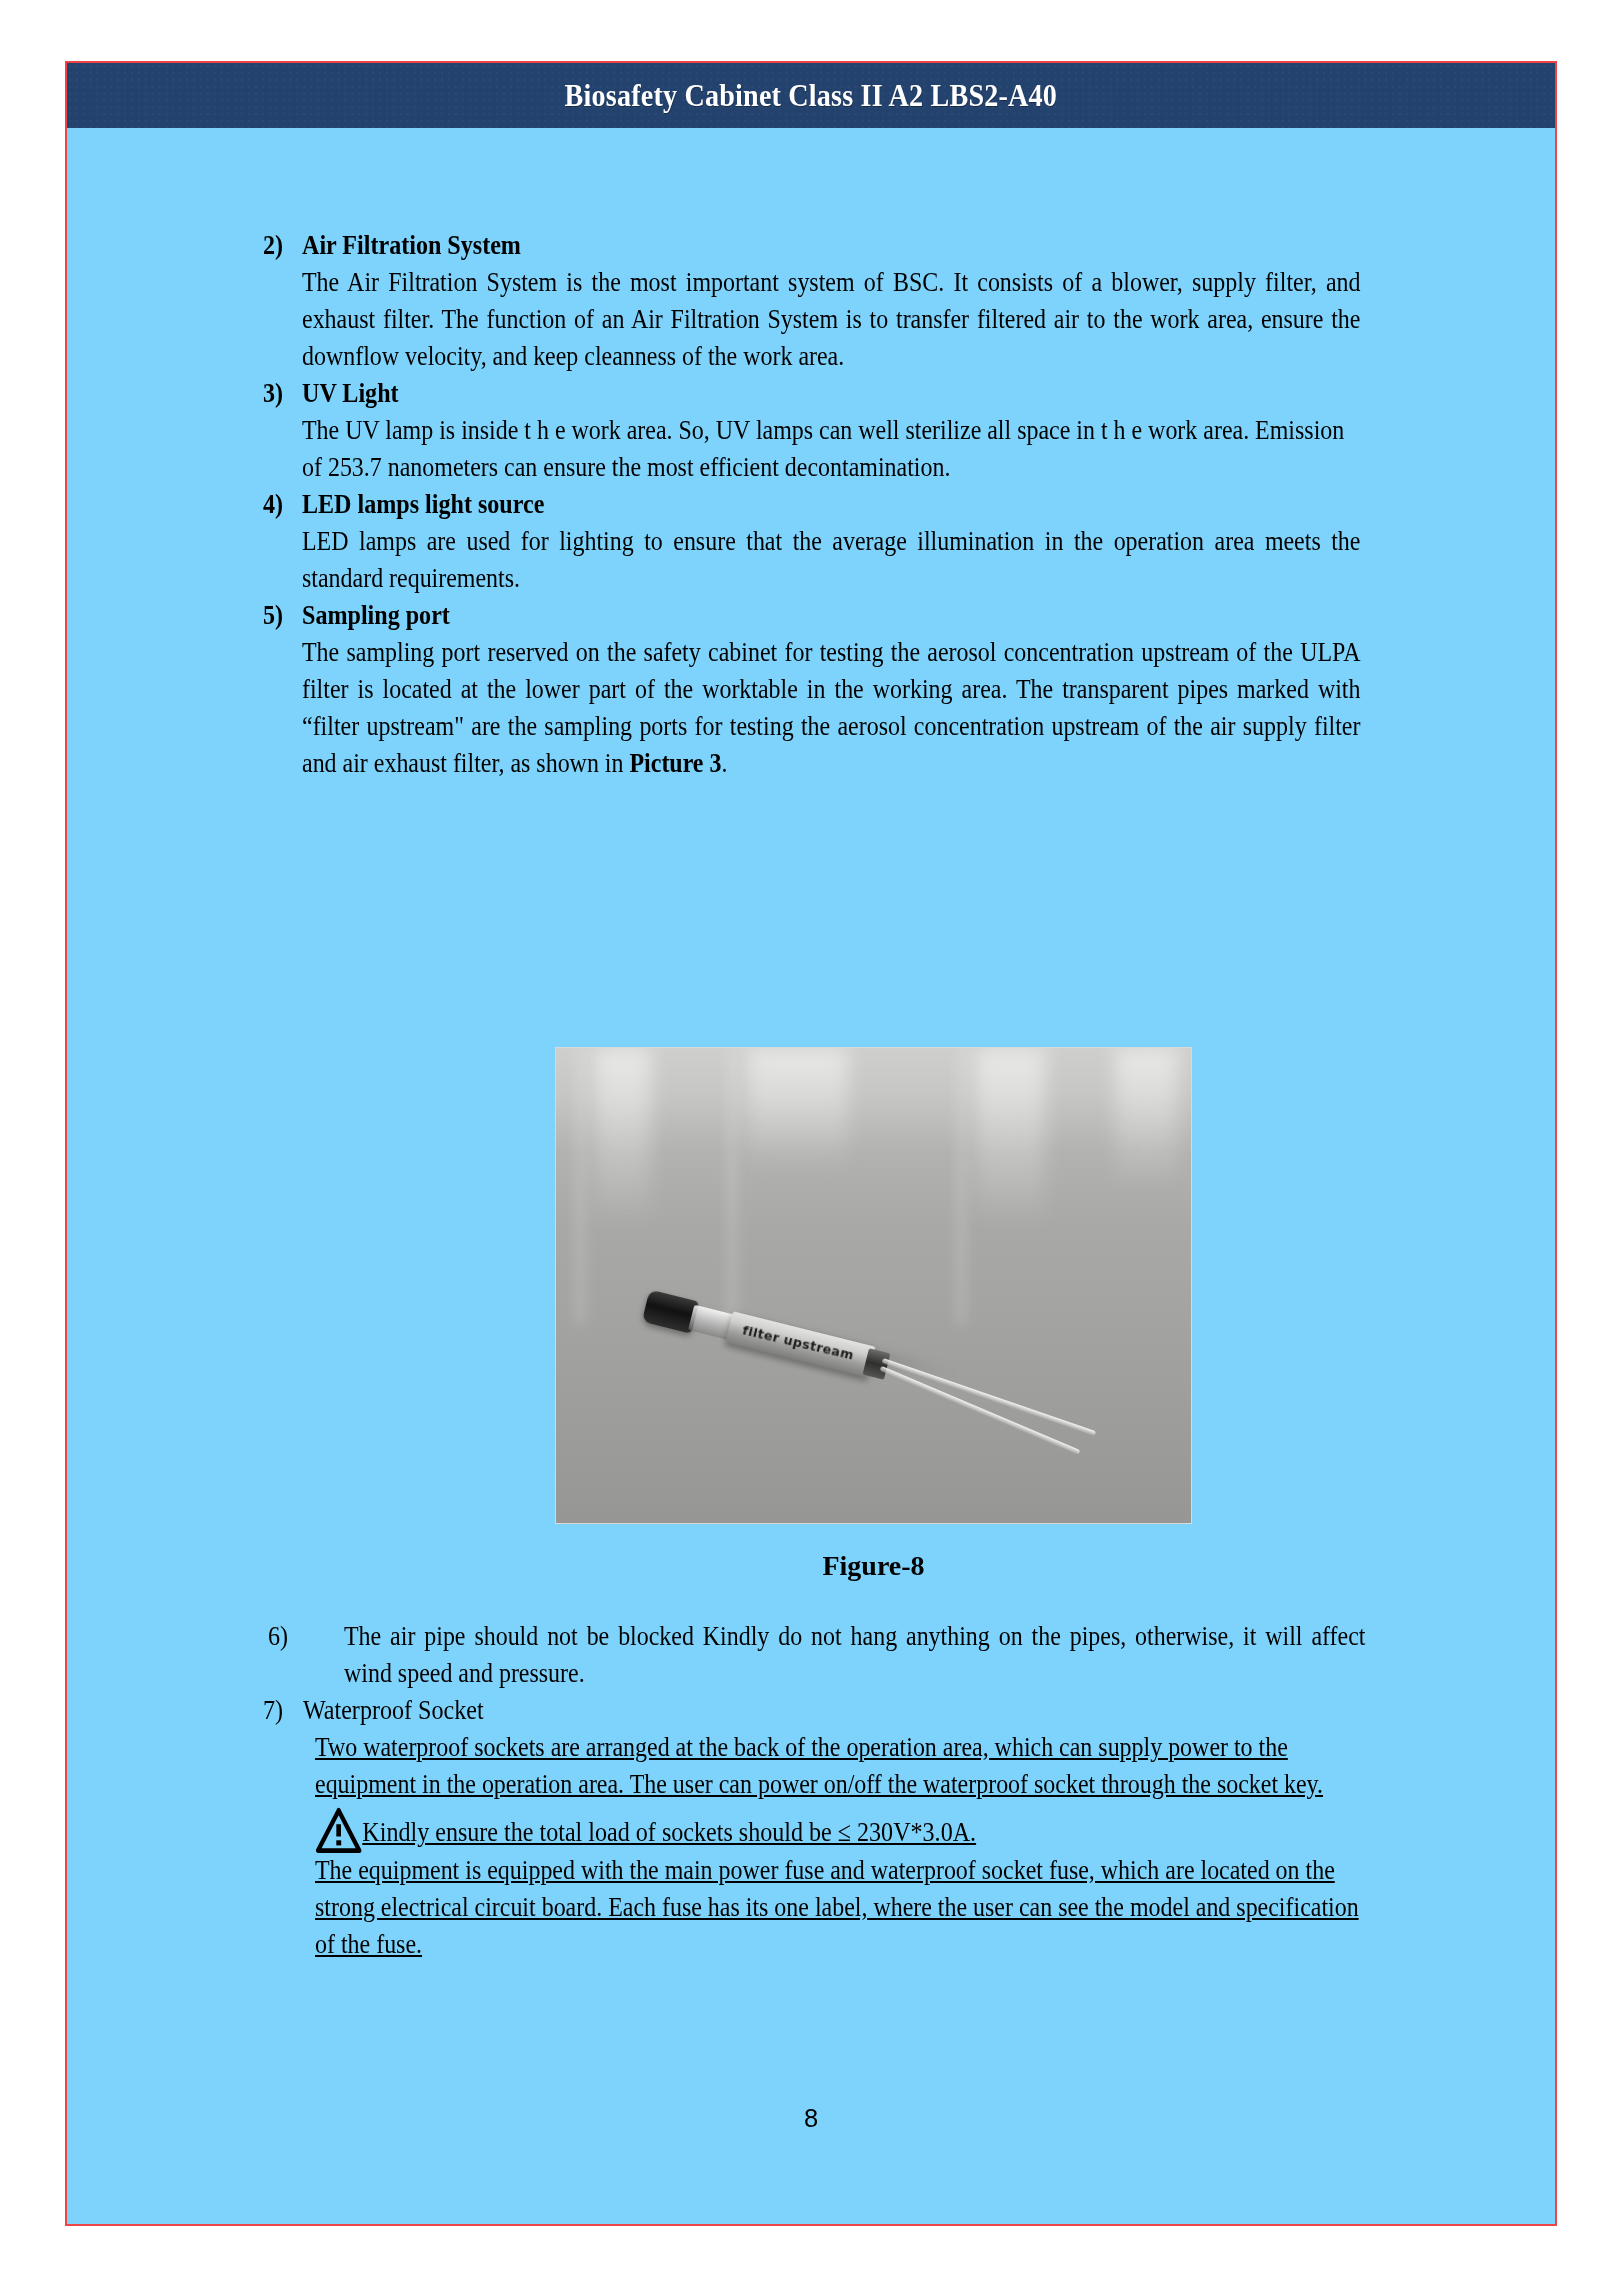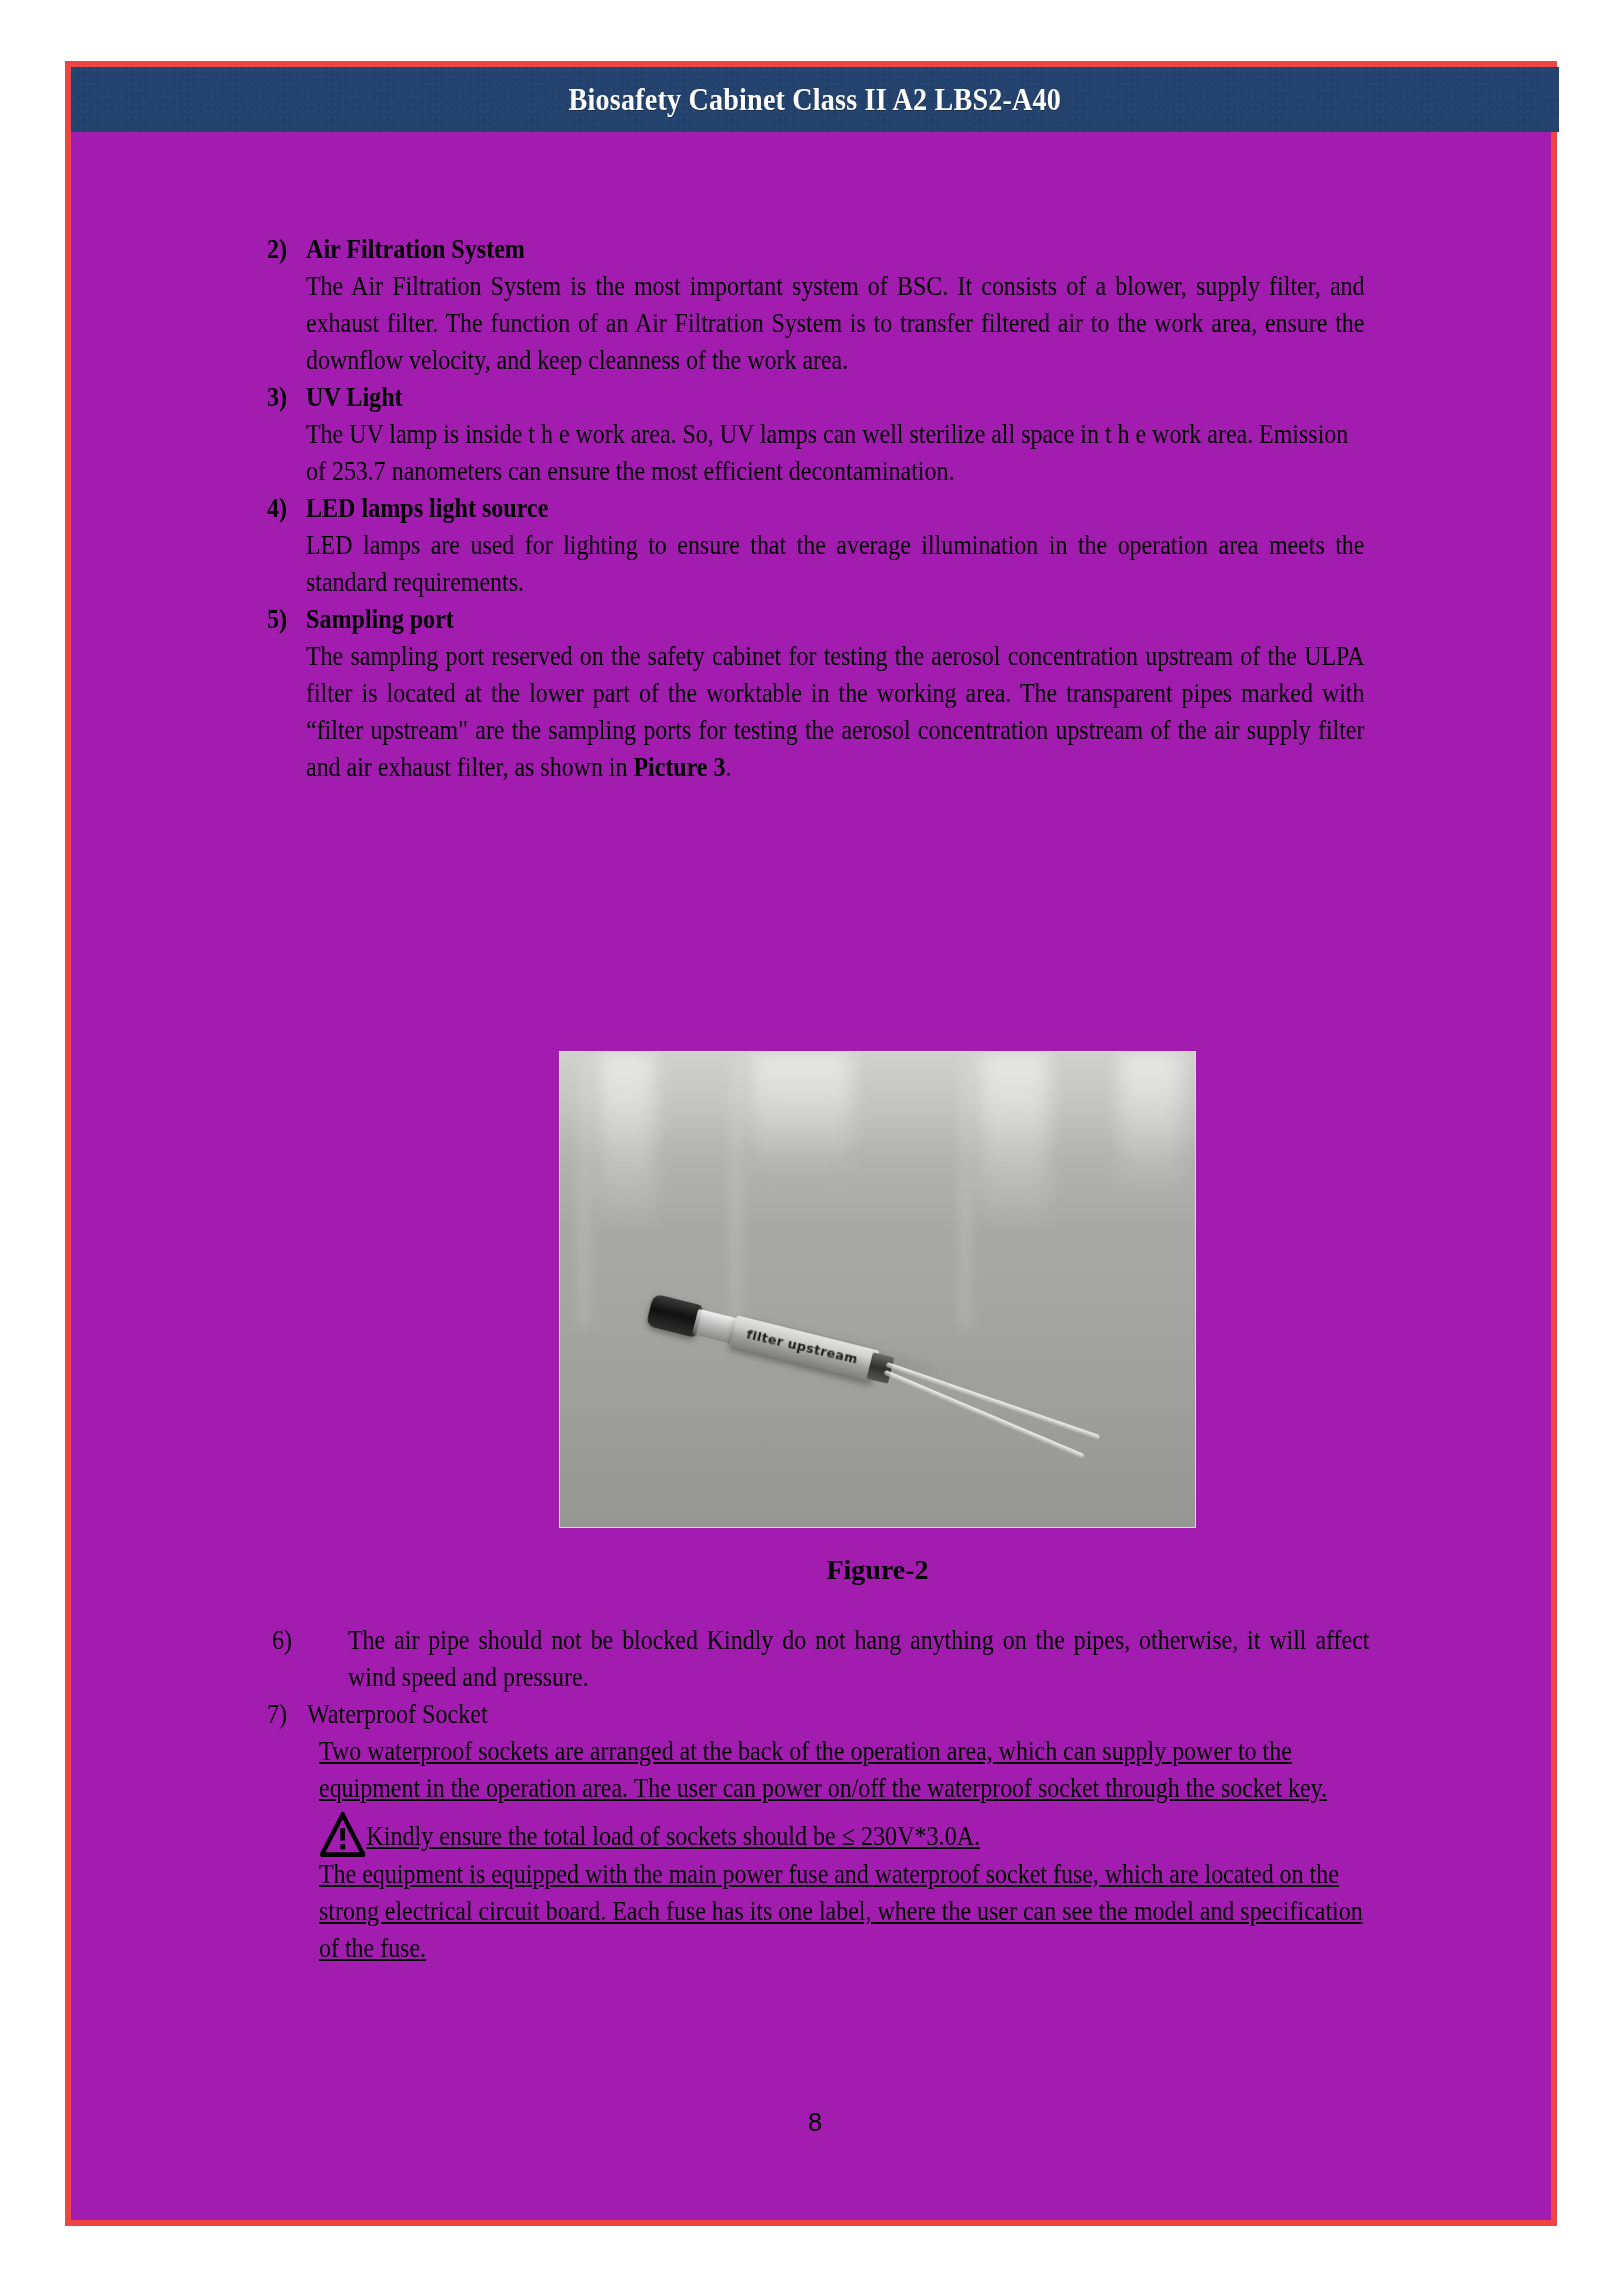--- a/index.html
+++ b/index.html
@@ -15,23 +15,23 @@
     -webkit-font-smoothing: antialiased;
   }
 
   
   #page {
     position: absolute;
     left: 65px;
     top: 61px;
     width: 1492px;
     height: 2165px;
-    border: 6px solid #ef4444;
+    border: 2px solid #ef4444;
     box-sizing: border-box;
-    background: #a21caf;
+    background: #7dd3fc;
   }
 
   
   #header-banner {
     position: absolute;
     left: 0px;
     top: 0px;
     width: 1488px;
     height: 65px;
     background: #23426d;
@@ -354,21 +354,21 @@
           <div class="port-cap"></div>
           <div class="port-glass"></div>
           <div class="port-body">
             <div class="port-label">filter upstream</div>
           </div>
           <div class="port-ferrule"></div>
           <div class="port-tube"></div>
           <div class="port-tube t2"></div>
         </div>
       </div>
-      <div id="figure-caption">Figure-2</div>
+      <div id="figure-caption">Figure-8</div>
     </div>
 
     <div class="list-block" style="top:1489px; left:201px;">
 
       <div class="item">
         <div class="item-num">6)</div>
         <div class="item-body" style="margin-left:76px;">
           <div class="para">The air pipe should not be blocked Kindly do not hang anything on the pipes, otherwise, it will affect wind speed and pressure.</div>
         </div>
       </div>

